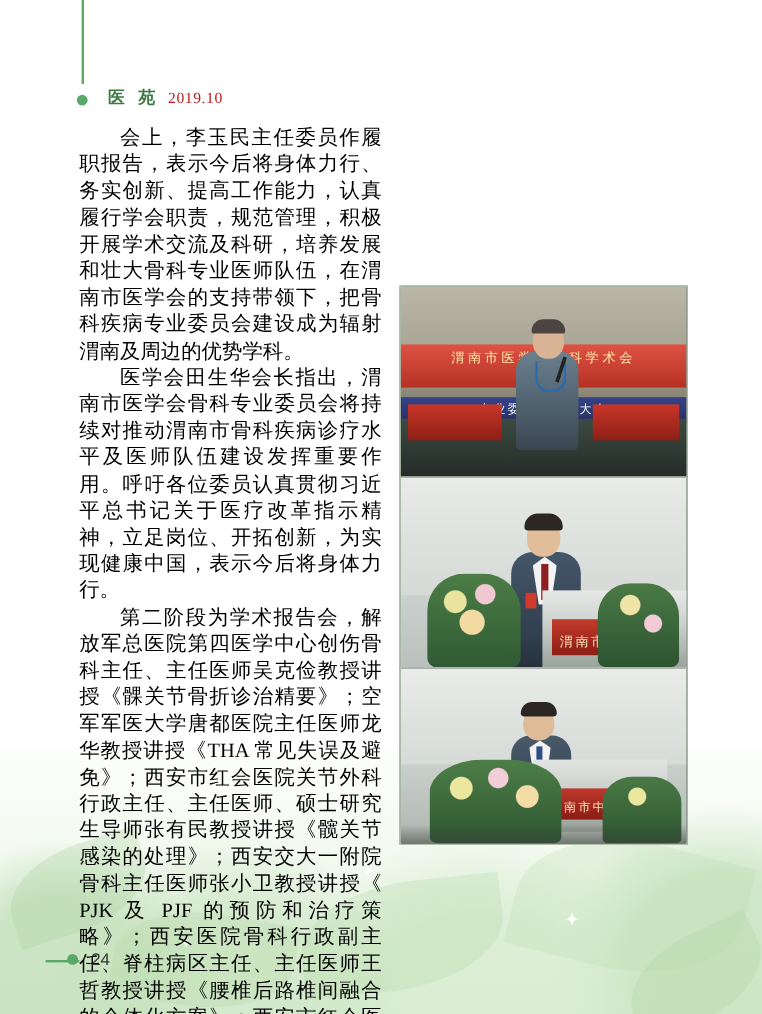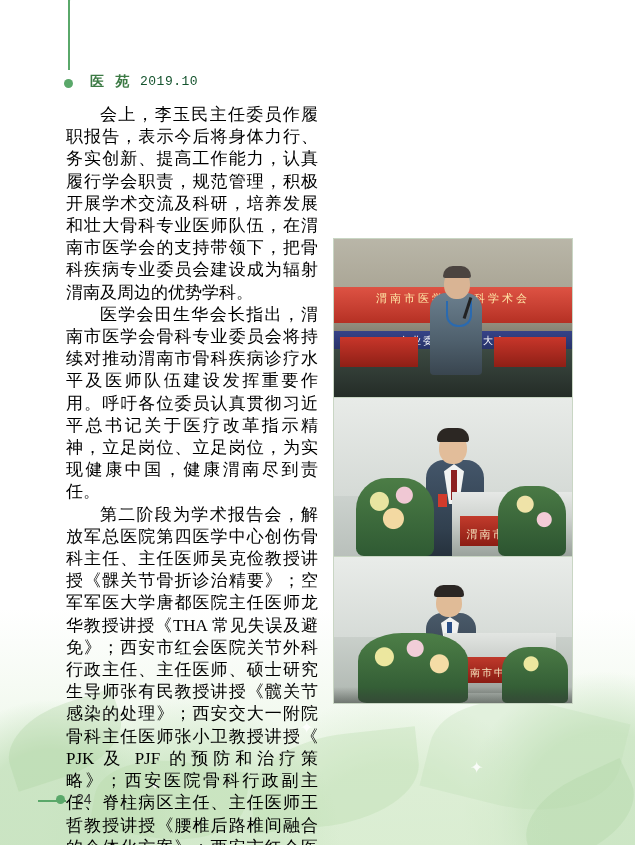--- a/index.html
+++ b/index.html
@@ -92,23 +92,23 @@
     letter-spacing: 4px;
     color: #3c7a44;
     font-family: "Liberation Serif", "DejaVu Serif", serif;
     font-weight: bold;
   }
   .header-date {
     position: absolute;
     left: 140px;
     top: 74px;
     font-size: 13px;
-    color: #14532d;
+    color: #b91c1c;
     letter-spacing: 0.5px;
-    font-family: Liberation Mono, monospace;
+    font-family: Liberation Serif, serif;
   }
 
   
   .col {
     position: absolute;
     top: 104px;
     font-size: 17px;
     line-height: 22.2px;
     color: #000000;
     text-align: justify;
@@ -366,21 +366,21 @@
   <div class="bg-sparkle" style="left:470px; top:760px;">✦</div>
   <div class="bg-sparkle" style="left:150px; top:780px; font-size:12px;">✦</div>
 
   <div class="header-line"></div>
   <div class="header-dot"></div>
   <div class="header-title">医 苑</div>
   <div class="header-date">2019.10</div>
 
   <div class="col col-left">
     <p>会上，李玉民主任委员作履职报告，表示今后将身体力行、务实创新、提高工作能力，认真履行学会职责，规范管理，积极开展学术交流及科研，培养发展和壮大骨科专业医师队伍，在渭南市医学会的支持带领下，把骨科疾病专业委员会建设成为辐射渭南及周边的优势学科。</p>
-    <p>医学会田生华会长指出，渭南市医学会骨科专业委员会将持续对推动渭南市骨科疾病诊疗水平及医师队伍建设发挥重要作用。呼吁各位委员认真贯彻习近平总书记关于医疗改革指示精神，立足岗位、立足岗位，为实现健康中国，健康渭南尽到责任。</p>
+    <p>医学会田生华会长指出，渭南市医学会骨科专业委员会将持续对推动渭南市骨科疾病诊疗水平及医师队伍建设发挥重要作用。呼吁各位委员认真贯彻习近平总书记关于医疗改革指示精神，立足岗位、开拓创新，为实现健康中国，表示今后将身体力行。</p>
     <p>第二阶段为学术报告会，解放军总医院第四医学中心创伤骨科主任、主任医师吴克俭教授讲授《髁关节骨折诊治精要》；空军军医大学唐都医院主任医师龙华教授讲授《THA 常见失误及避免》；西安市红会医院关节外科行政主任、主任医师、硕士研究生导师张有民教授讲授《髋关节感染的处理》；西安交大一附院骨科主任医师张小卫教授讲授《 PJK 及 PJF 的预防和治疗策略》；西安医院骨科行政副主任、脊柱病区主任、主任医师王哲教授讲授《腰椎后路椎间融合的个体化方案》；西安市红会医院创伤骨科环骨盆病区主任、主任医师、硕士研究生导师庄岩教授讲授《骨盆骨折治疗策略》；空军军医大学唐都医院骨科副主任兼骨二科主任、主任医师、硕士生导师郑联会教授讲授《肩关节周围骨折》，并且在现场与观众进行了精彩互动。</p>
   </div>
 
 
   <div class="photo photo-1">
     <div class="p1-bg"></div>
     <div class="p1-banner"></div>
     <div class="p1-banner-text">渭南市医学会骨科学术会</div>
     <div class="p1-strip"></div>
     <div class="p1-strip-text">专业委员会成立大会</div>

